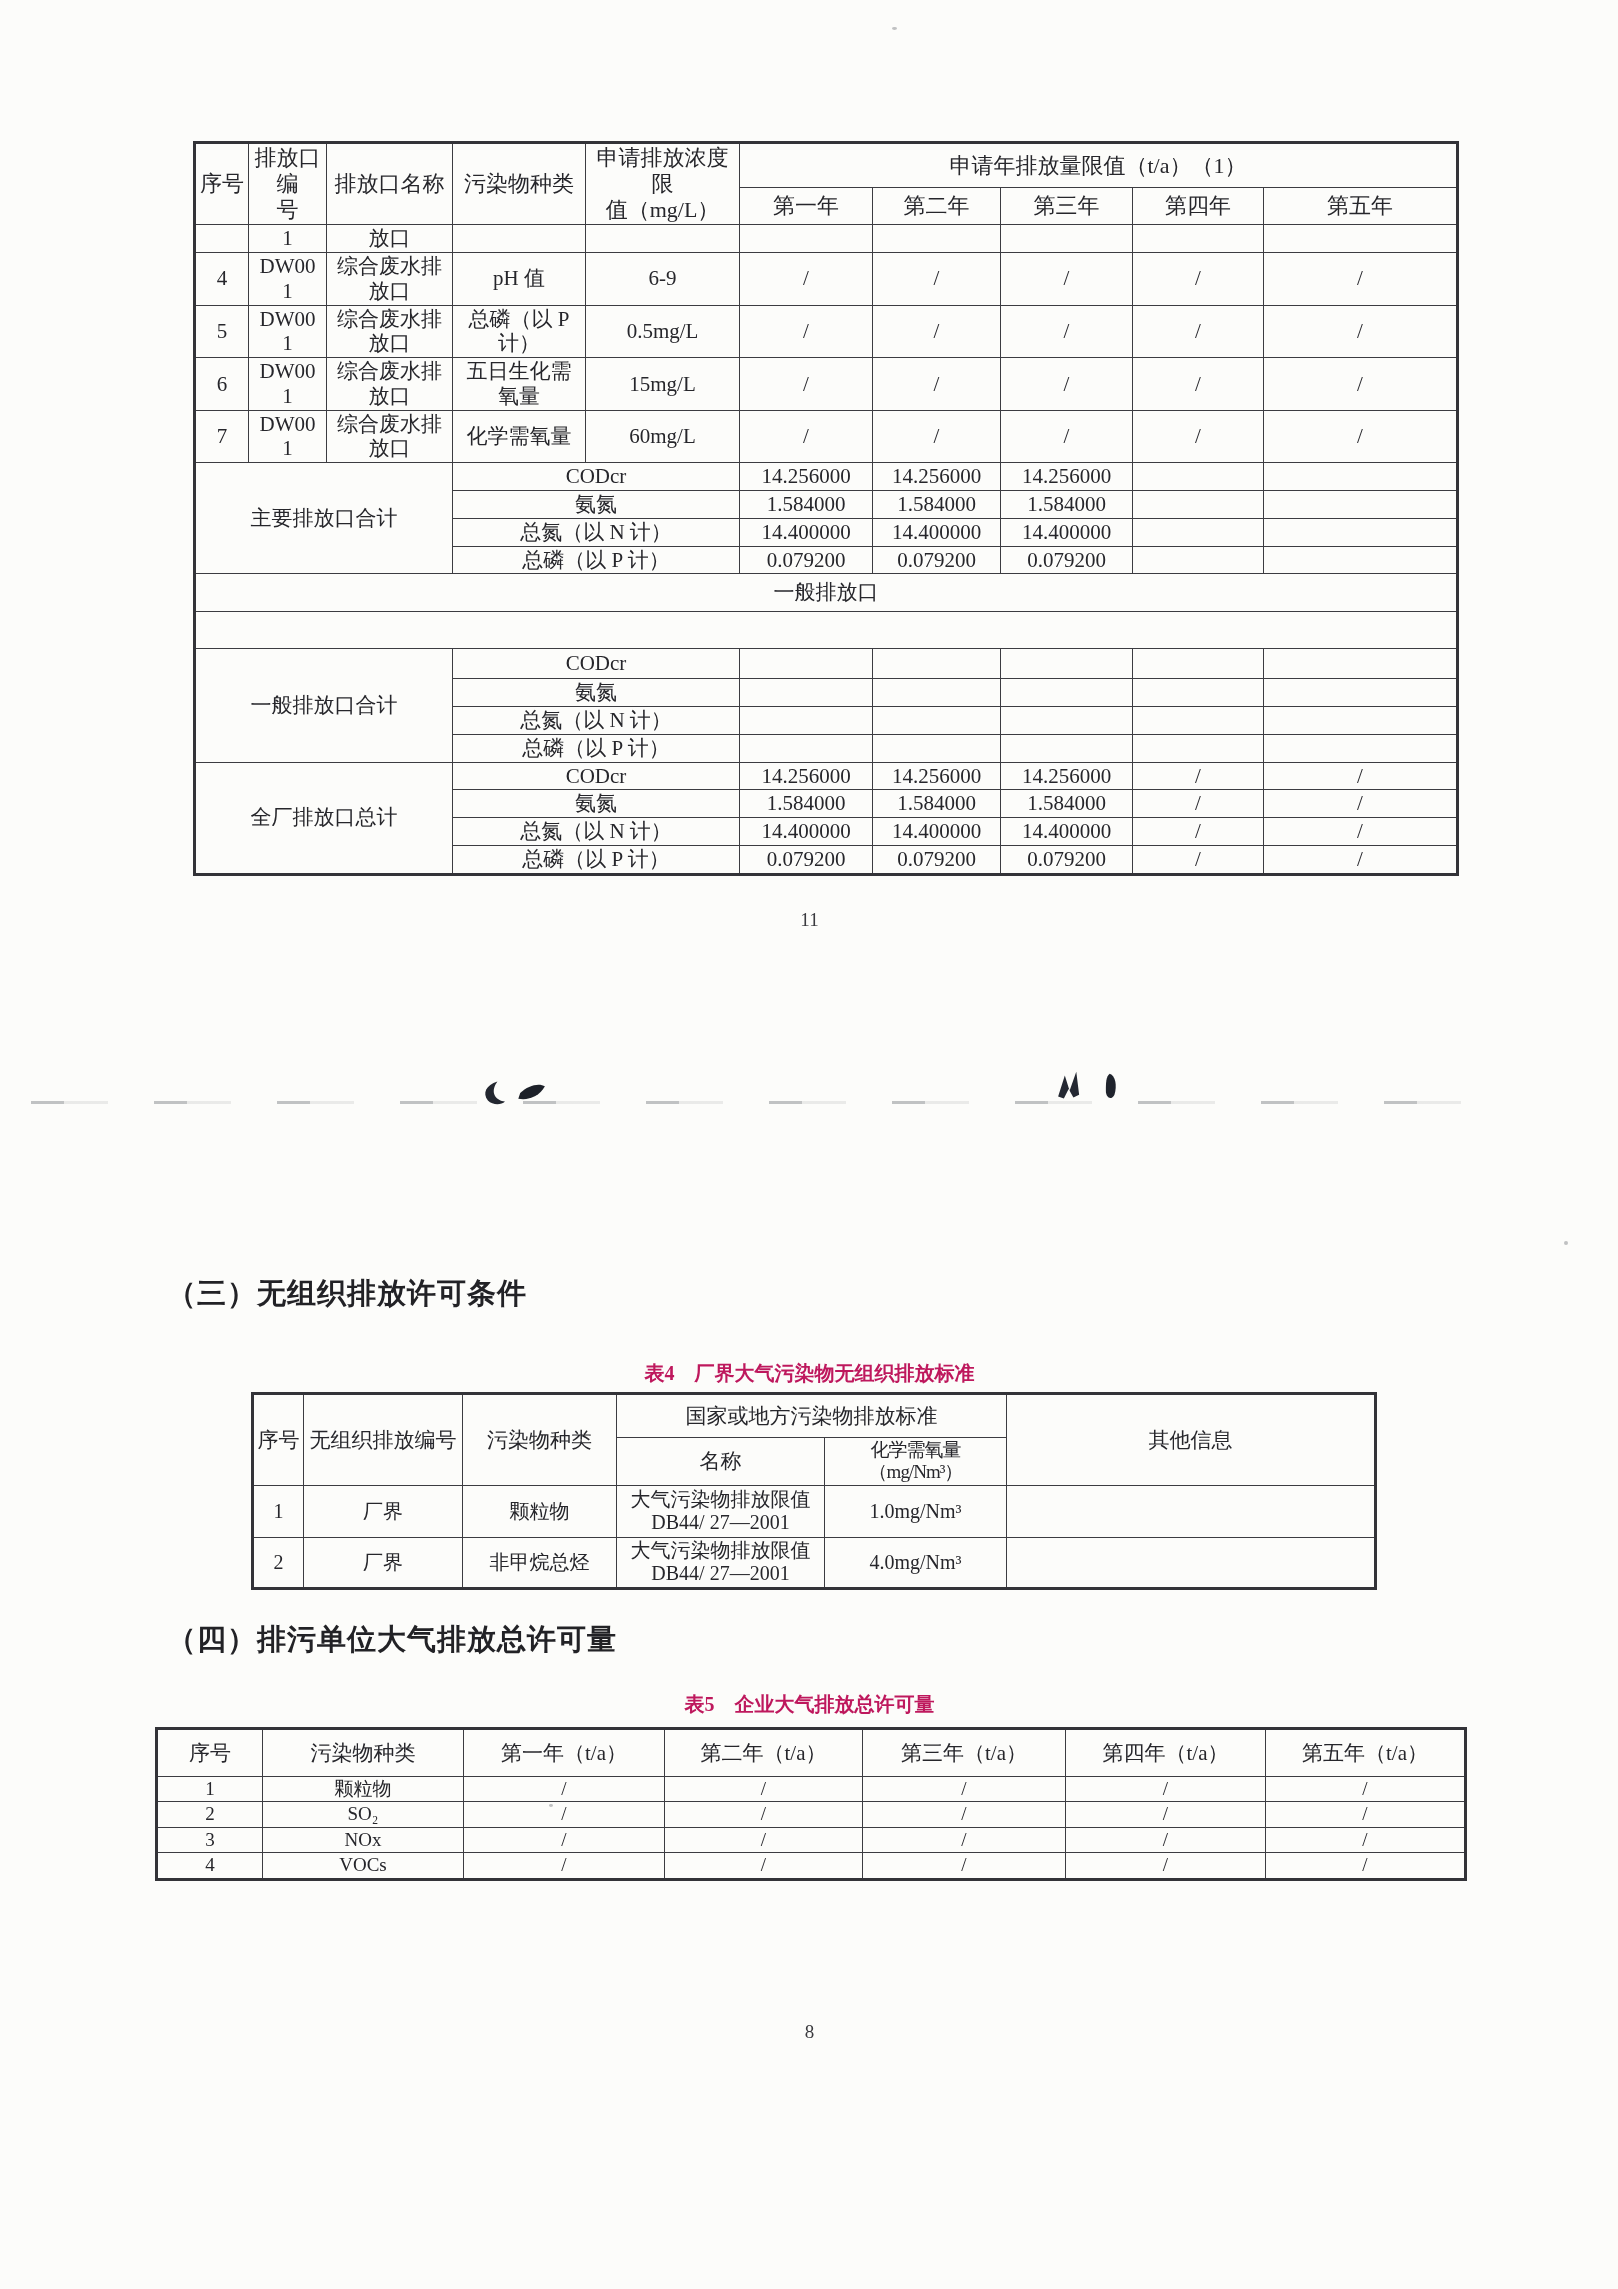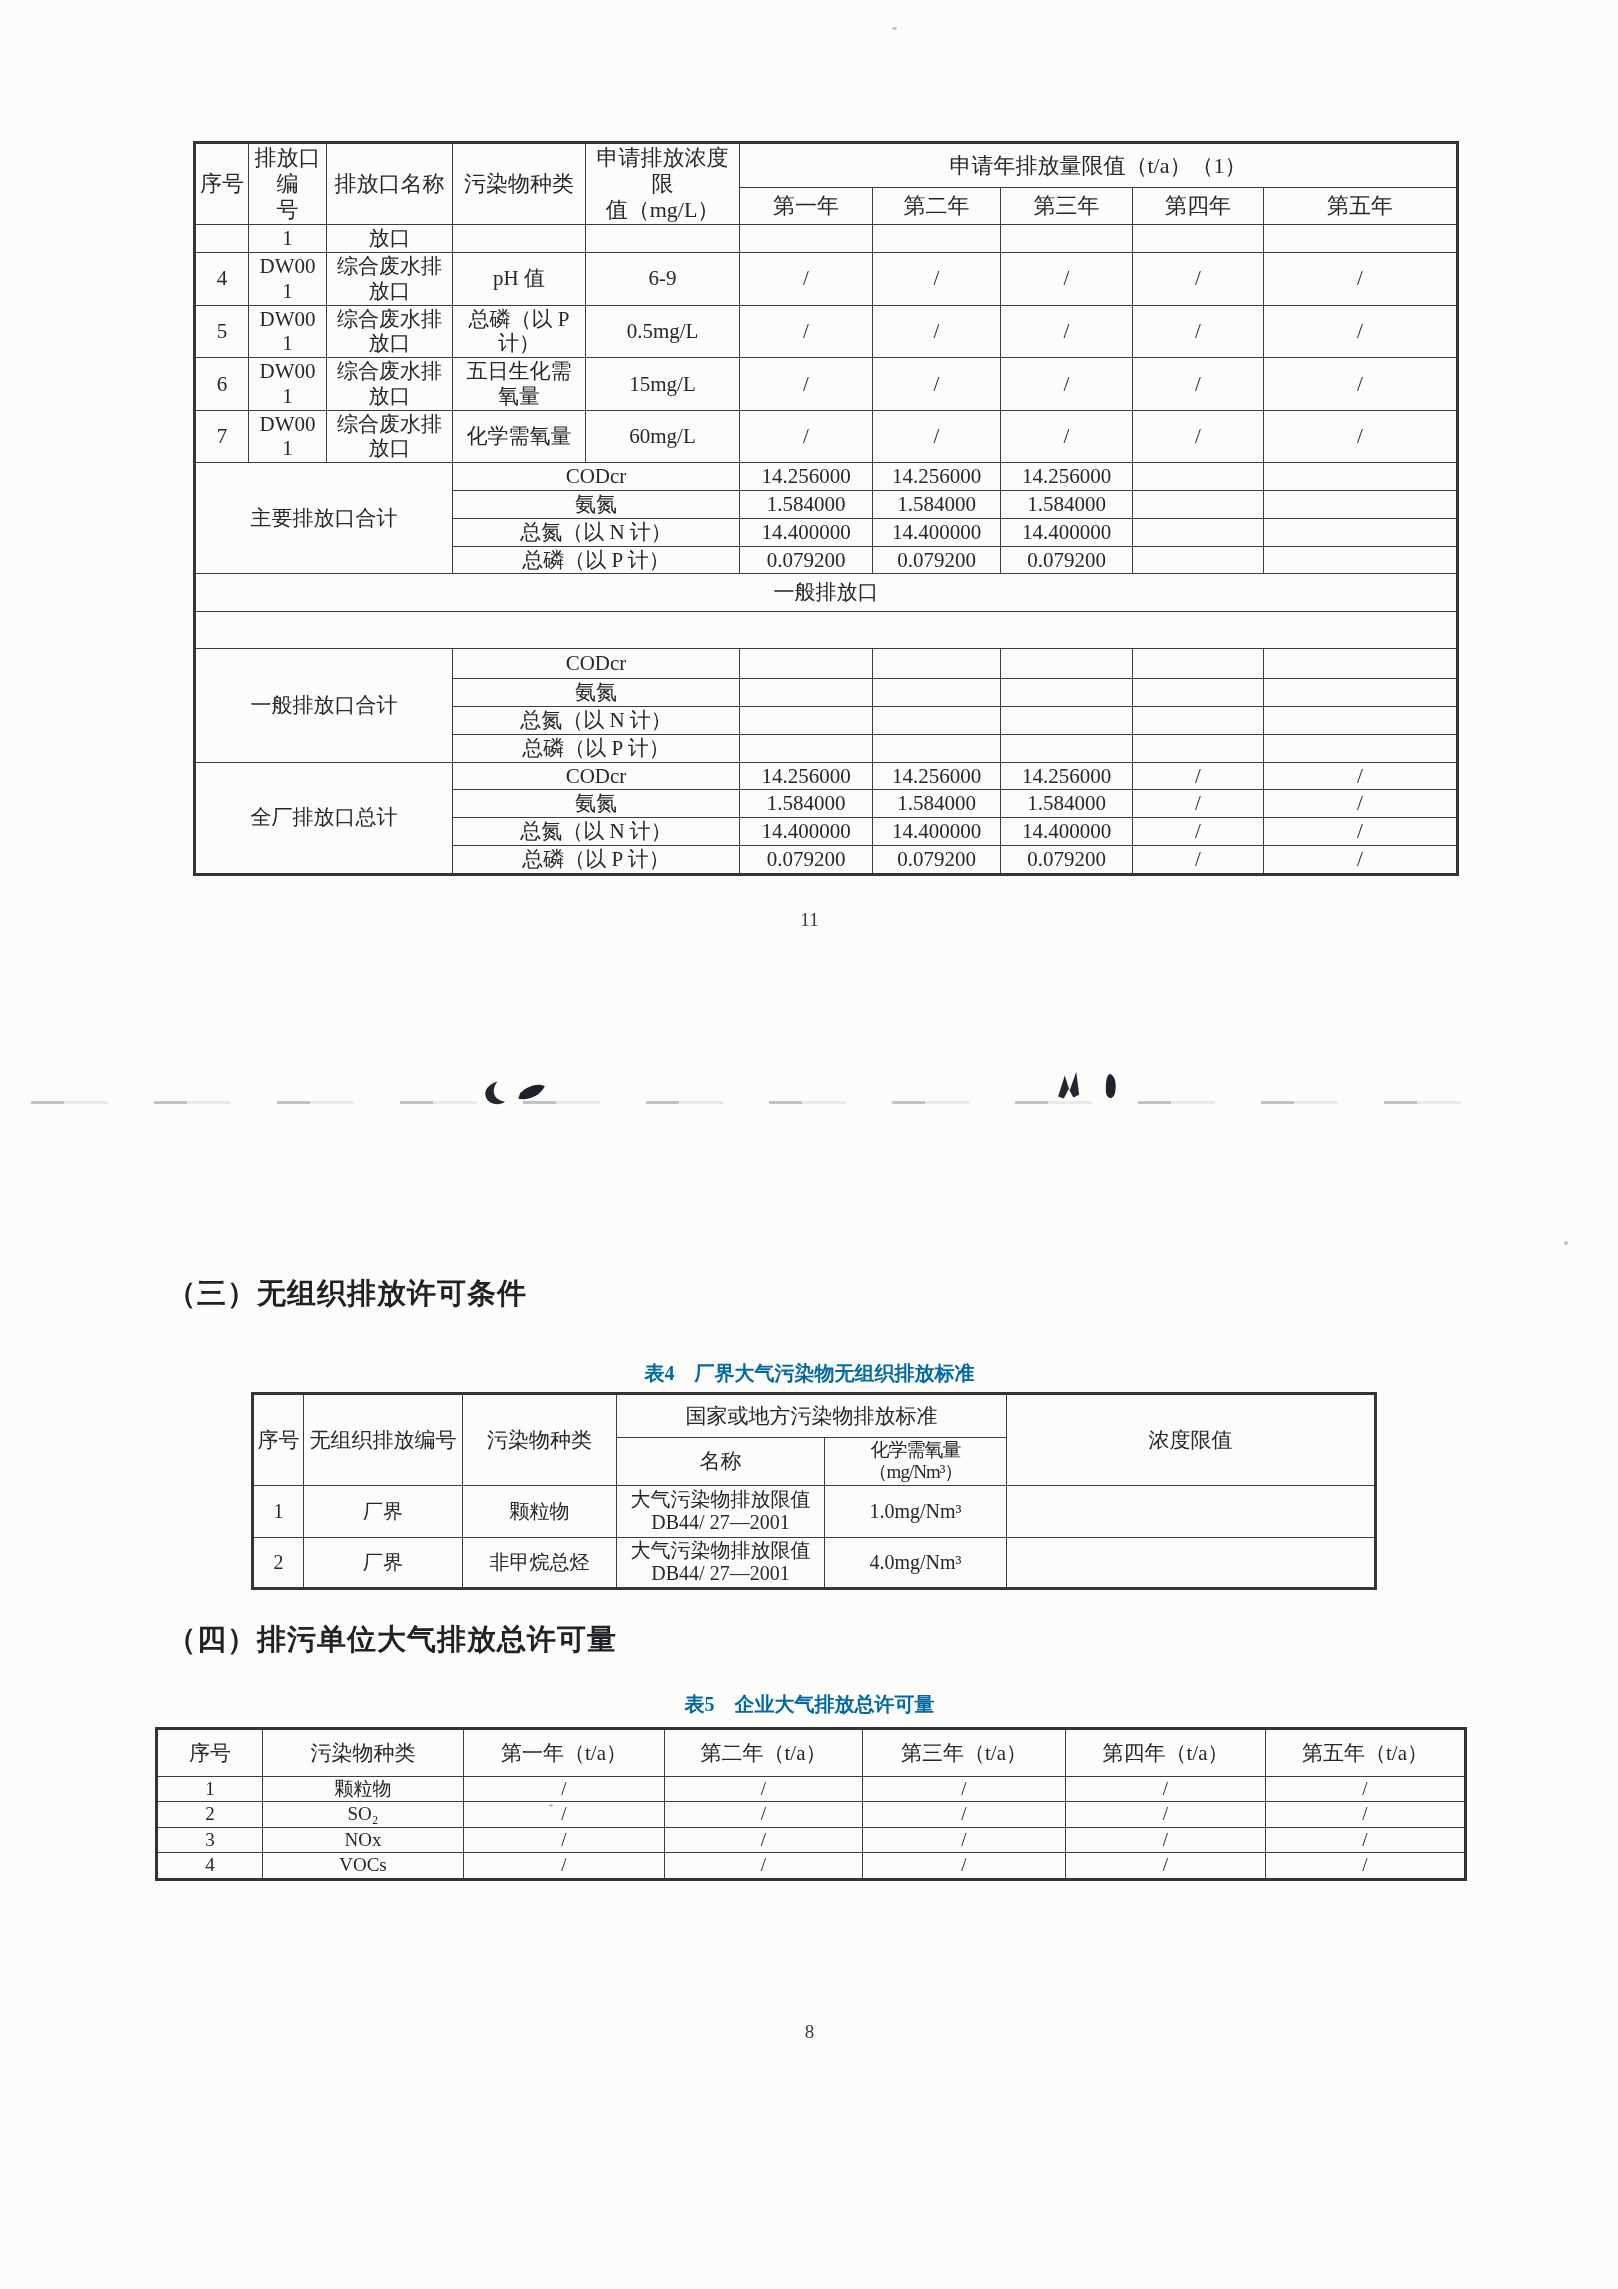--- a/index.html
+++ b/index.html
@@ -11,21 +11,21 @@
         white-space:pre-line;padding:1px 2.9px;font-size:21px;line-height:1.18;color:#26262b;}
   .t1 table,.t4 table,.t5 table{border:3.8px solid #333338;}
   .t1 th{font-size:22px;margin-left:48px;}
   .t1 td{font-size:21px;}
   .t4 td{font-size:20px;}
   .t4 th{font-size:21px;}
   .t4 .limcol{font-size:19px;letter-spacing:-1px;}
   .t5 th{font-size:21px;}
   .t5 td{font-size:19px;}
   .heading{font-size:29px;font-weight:600;letter-spacing:1px;color:#222226;}
-  .caption{font-size:20px;font-weight:bold;text-align:center;left:0;right:0;color:#0369a1;}
+  .caption{font-size:20px;font-weight:bold;text-align:center;left:0;right:0;color:#be185d;}
   .note{font-size:21px;color:#2a2a2e;}
   .pagenum{font-size:19px;text-align:center;left:0;right:0;color:#3a3a3e;}
   .foldline{height:2.9px;filter:blur(0.5px);
     background:repeating-linear-gradient(90deg,rgba(95,100,105,.38) 0 33px,rgba(125,128,132,.14) 33px 77px,rgba(95,100,105,0) 77px 123px);}
   .speck{border-radius:50%;background:rgba(120,122,126,.45);}
 </style>
 </head>
 <body>
 
 <div class="canvas">
@@ -271,21 +271,21 @@
         <col style="width:208px">
           <col style="width:182px">
           <col style="width:369px">
       </colgroup>
       <tbody>
           <tr style="height:44px">
         <th rowspan="2">序号</th>
         <th rowspan="2">无组织排放编号</th>
         <th rowspan="2">污染物种类</th>
         <th colspan="2">国家或地方污染物排放标准</th>
-        <th rowspan="2">浓度限值</th>
+        <th rowspan="2">其他信息</th>
       </tr>
       <tr style="height:39px">
         <th>名称</th>
         <th class="limcol">化学需氧量（mg/Nm³）</th>
       </tr>
       <tr style="height:52px">
         <td>1</td>
         <td>厂界</td>
         <td>颗粒物</td>
         <td>大气污染物排放限值

